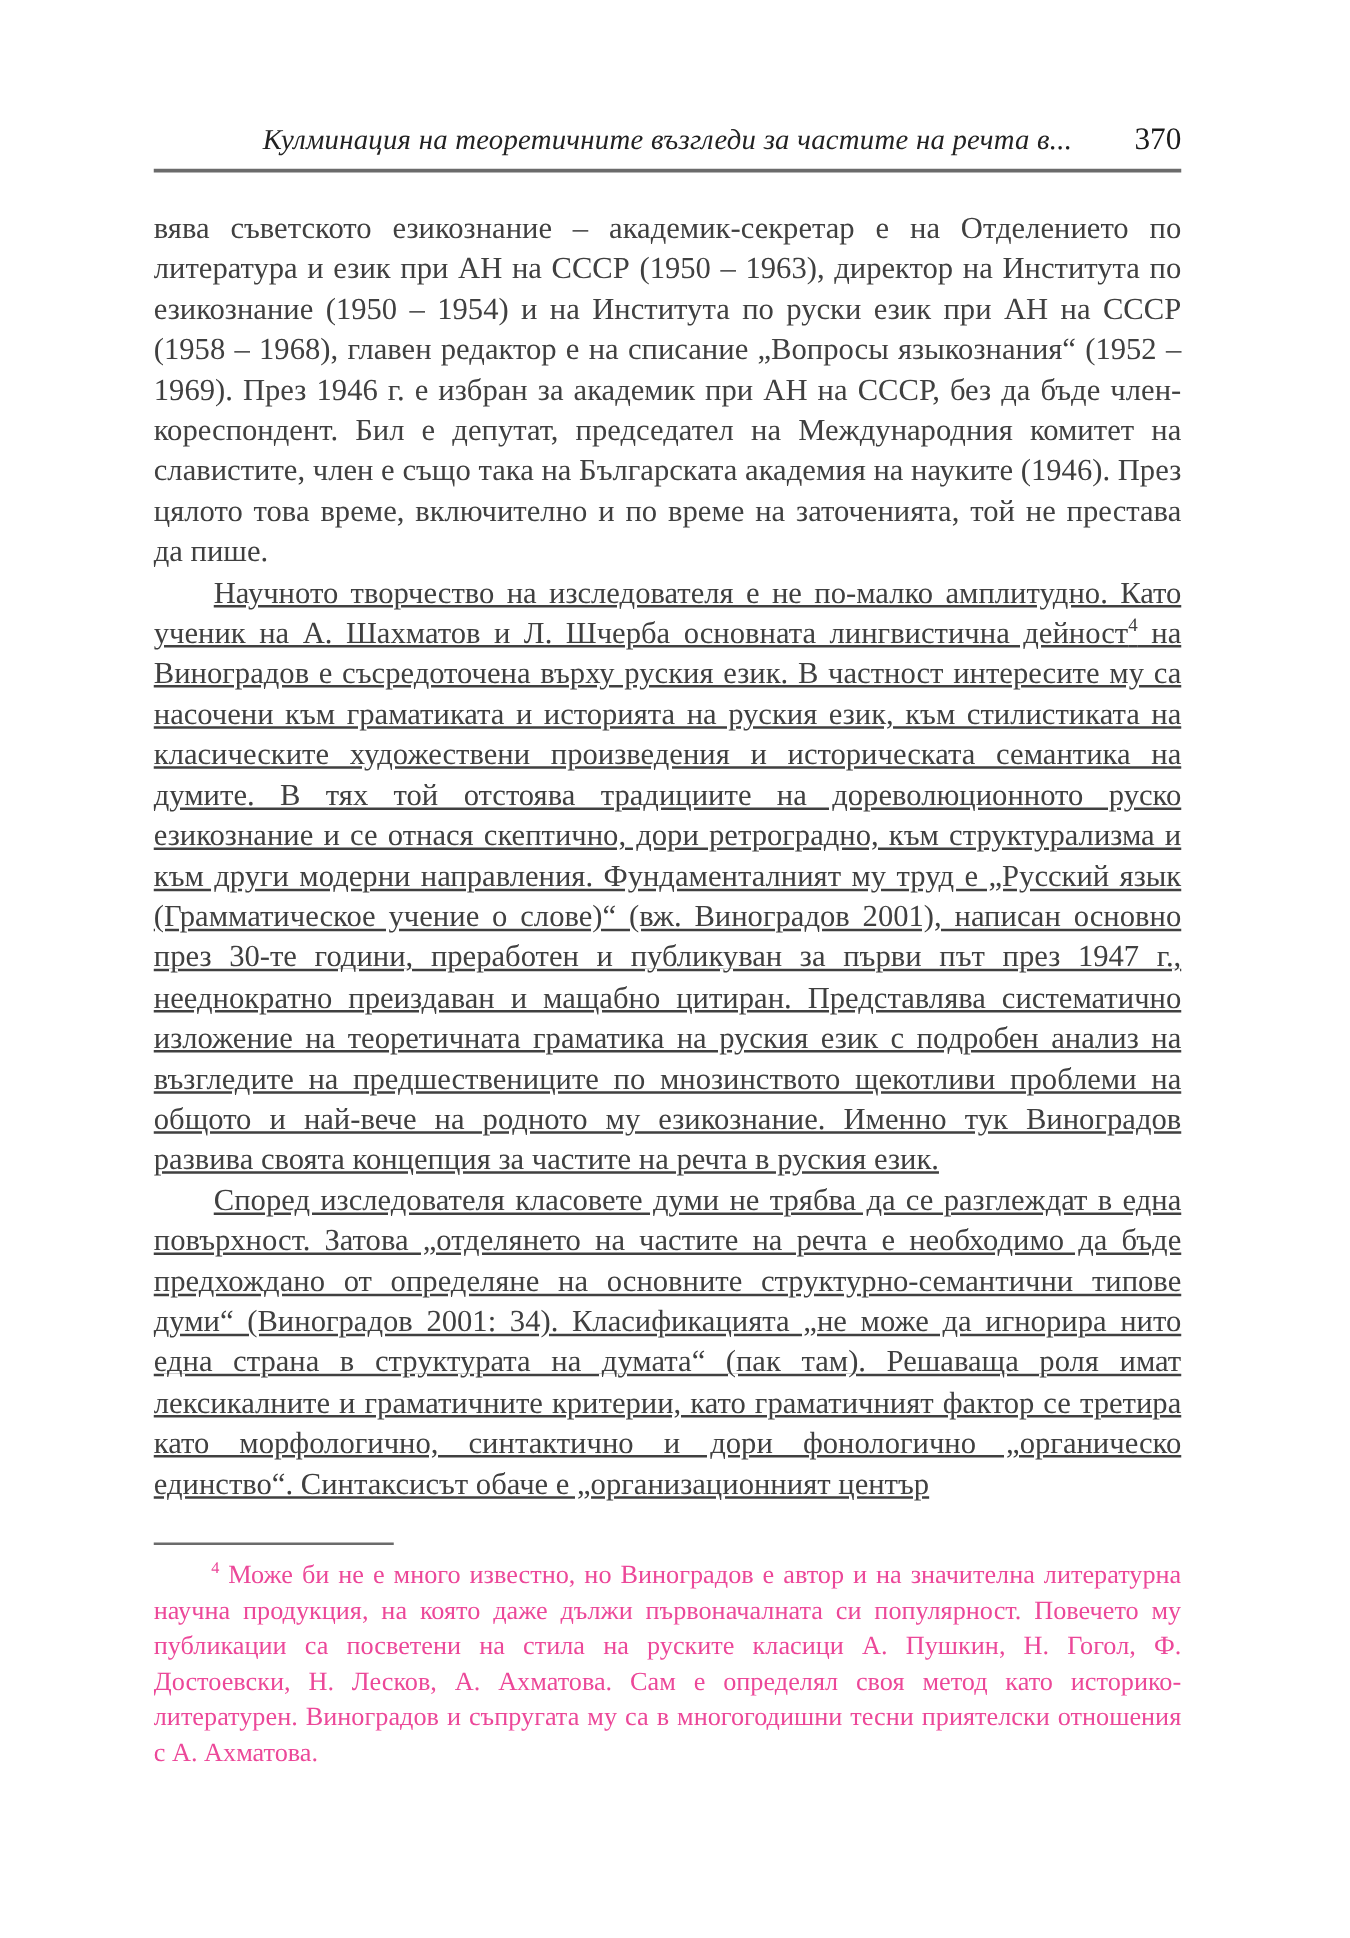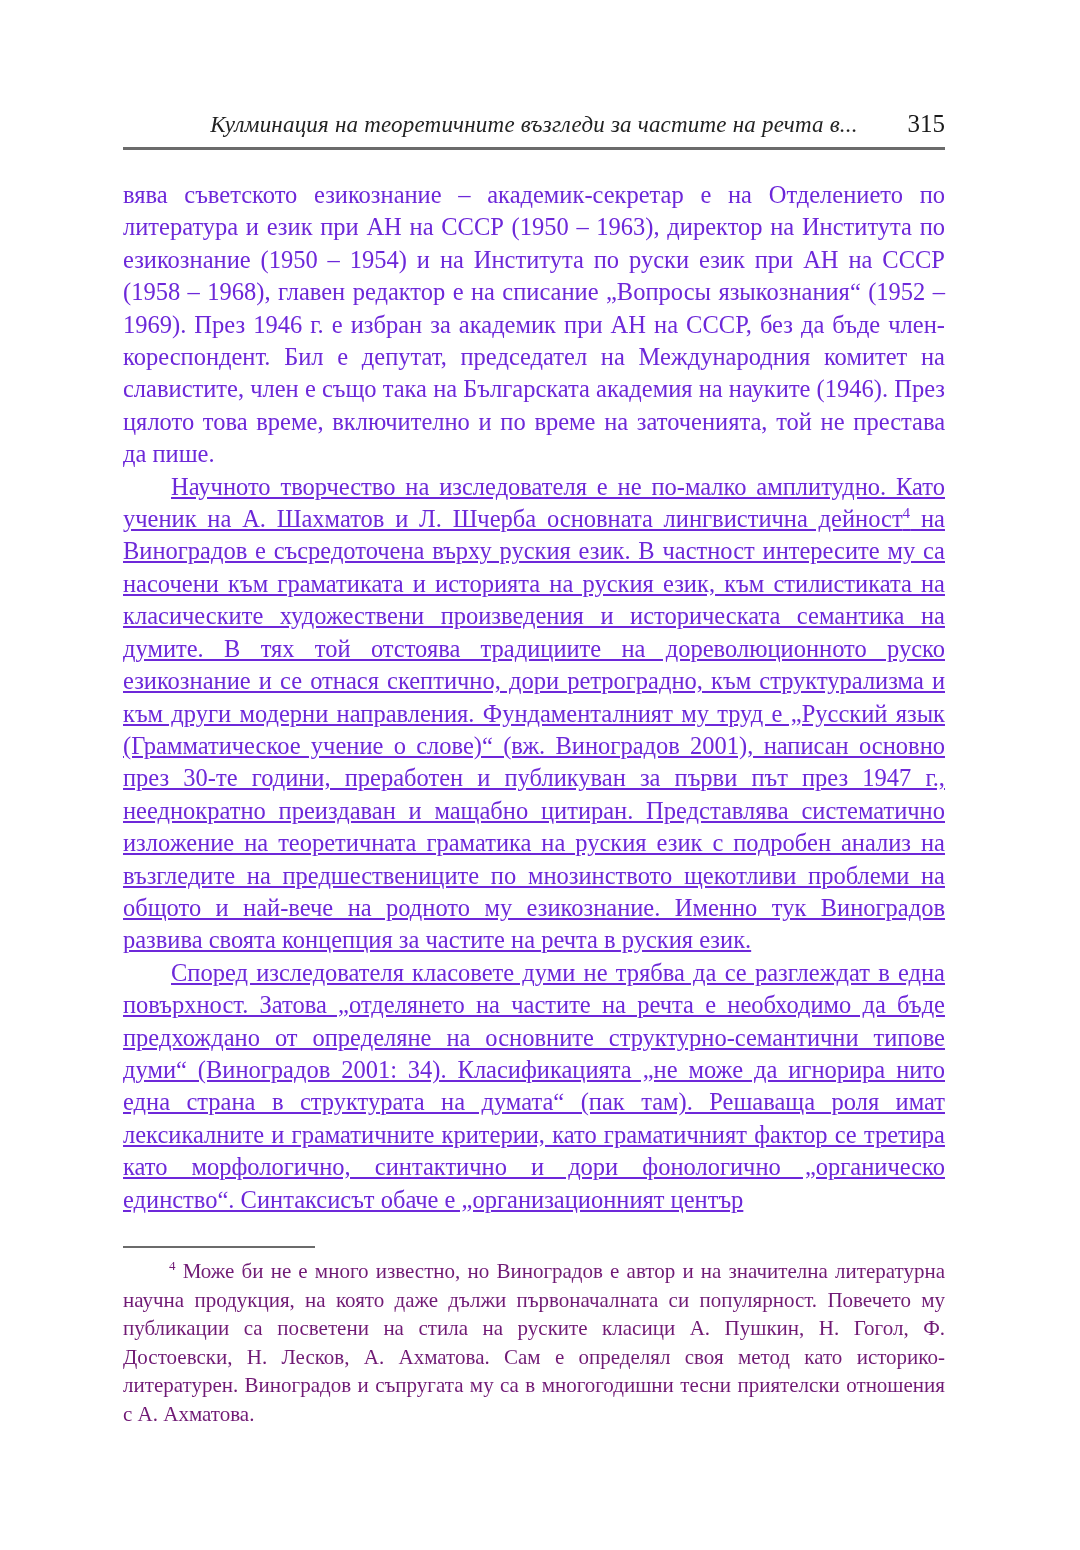--- a/index.html
+++ b/index.html
@@ -12,21 +12,21 @@
     width: 1080px;
     height: 1550px;
     background: #ffffff;
     overflow: hidden;
     font-family: "Liberation Serif", "DejaVu Serif", serif;
     color: #1b1b1b;
   }
   .content {
     position: absolute;
     left: 123px;
-    top: 110px;
+    top: 98px;
     width: 822px;
   }
   .running-header {
     display: flex;
     align-items: baseline;
   }
   .header-spacer {
     width: 70px;
     flex: 0 0 auto;
   }
@@ -50,21 +50,21 @@
     height: 0;
     border: none;
     border-top: 3px solid #6b6b6b;
     margin: 9px 0 0 0;
   }
   .body-text {
     margin-top: 29px;
     font-size: 24.5px;
     line-height: 32.4px;
     text-align: justify;
-    color: #6d28d9;
+    color: #404040;
   }
   .body-text p {
     margin: 0;
     padding: 0;
   }
   .body-text p.indent {
     text-indent: 48px;
     text-decoration: underline;
   }
   sup.footnote-ref, sup.footnote-marker {
@@ -81,33 +81,33 @@
     border: none;
     border-top: 2px solid #6b6b6b;
     margin: 0 0 9px 0;
   }
   .footnote-text {
     margin: 0;
     font-size: 21px;
     line-height: 28.6px;
     text-align: justify;
     text-indent: 46px;
-    color: #701a75;
+    color: #ec4899;
   }
 </style>
 </head>
 <body>
 
 <div class="page">
   <div class="content">
 
     <div class="running-header">
       <div class="header-spacer"></div>
       <div class="running-title">Кулминация на теоретичните възгледи за частите на речта в...</div>
-      <div class="page-number">315</div>
+      <div class="page-number">370</div>
     </div>
 
     <div class="header-rule"></div>
 
     <div class="body-text">
       <p class="para">вява съветското езикознание – академик-секретар е на Отделението по литература и език при АН на СССР (1950 – 1963), директор на Института по езикознание (1950 – 1954) и на Института по руски език при АН на СССР (1958 – 1968), главен редактор е на списание „Вопросы языкознания“ (1952 – 1969). През 1946 г. е избран за академик при АН на СССР, без да бъде член-кореспондент. Бил е депутат, председател на Международния комитет на славистите, член е също така на Българската академия на науките (1946). През цялото това време, включително и по време на заточенията, той не престава да пише.</p>
       <p class="para indent"><span>Научното творчество на изследователя е не по-малко амплитудно. Като ученик на А. Шахматов и Л. Шчерба основната лингвистична дейност</span><sup class="footnote-ref">4</sup><span> на Виноградов е съсредоточена върху руския език. В частност интересите му са насочени към граматиката и историята на руския език, към стилистиката на класическите художествени произведения и историческата семантика на думите. В тях той отстоява традициите на дореволюционното руско езикознание и се отнася скептично, дори ретроградно, към структурализма и към други модерни направления. Фундаменталният му труд е „Русский язык (Грамматическое учение о слове)“ (вж. Виноградов 2001), написан основно през 30-те години, преработен и публикуван за първи път през 1947 г., нееднократно преиздаван и мащабно цитиран. Представлява систематично изложение на теоретичната граматика на руския език с подробен анализ на възгледите на предшествениците по мнозинството щекотливи проблеми на общото и най-вече на родното му езикознание. Именно тук Виноградов развива своята концепция за частите на речта в руския език.</span></p>
       <p class="para indent">Според изследователя класовете думи не трябва да се разглеждат в една повърхност. Затова „отделянето на частите на речта е необходимо да бъде предхождано от определяне на основните структурно-семантични типове думи“ (Виноградов 2001: 34). Класификацията „не може да игнорира нито една страна в структурата на думата“ (пак там). Решаваща роля имат лексикалните и граматичните критерии, като граматичният фактор се третира като морфологично, синтактично и дори фонологично „органическо единство“. Синтаксисът обаче е „организационният център</p>
     </div>
 

